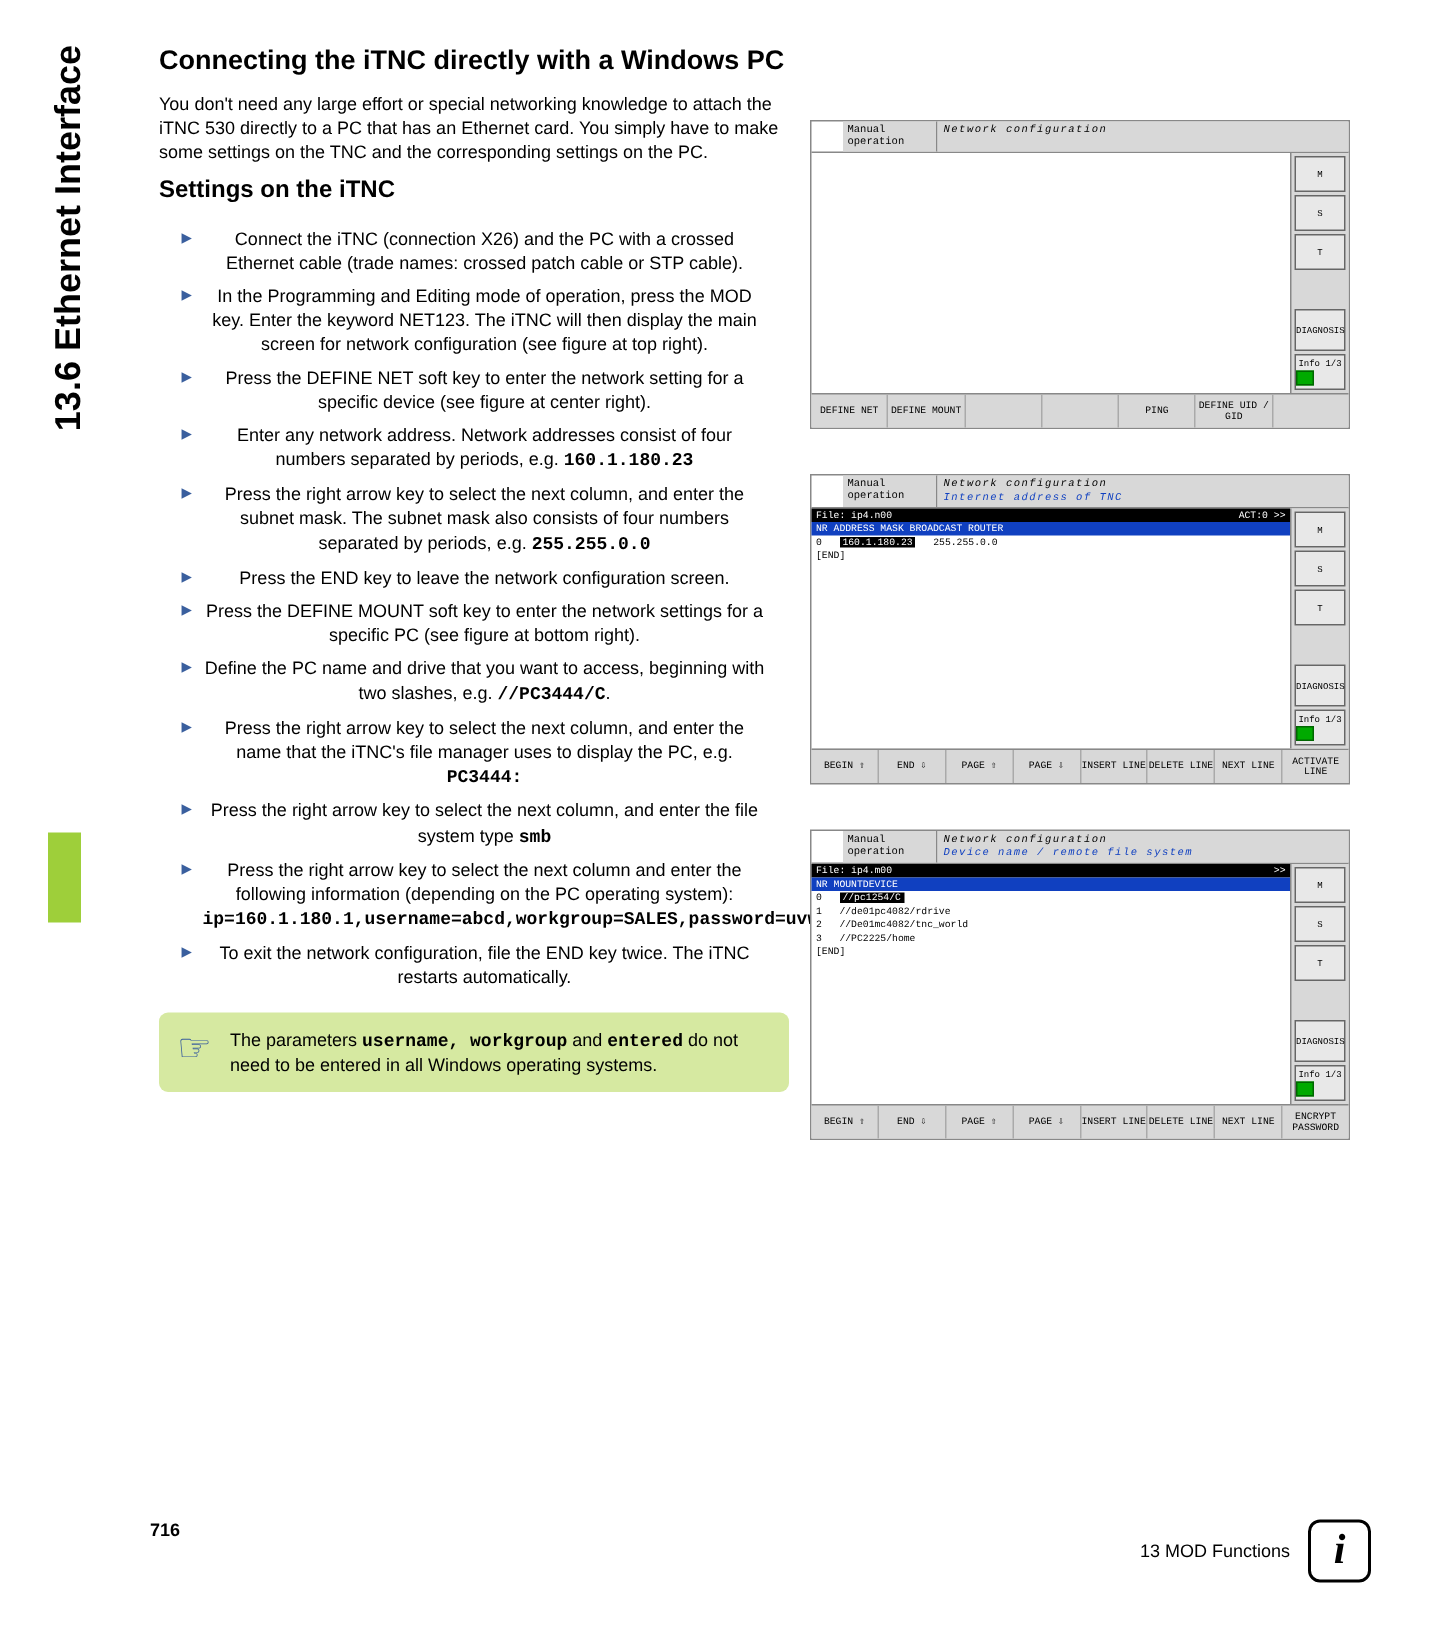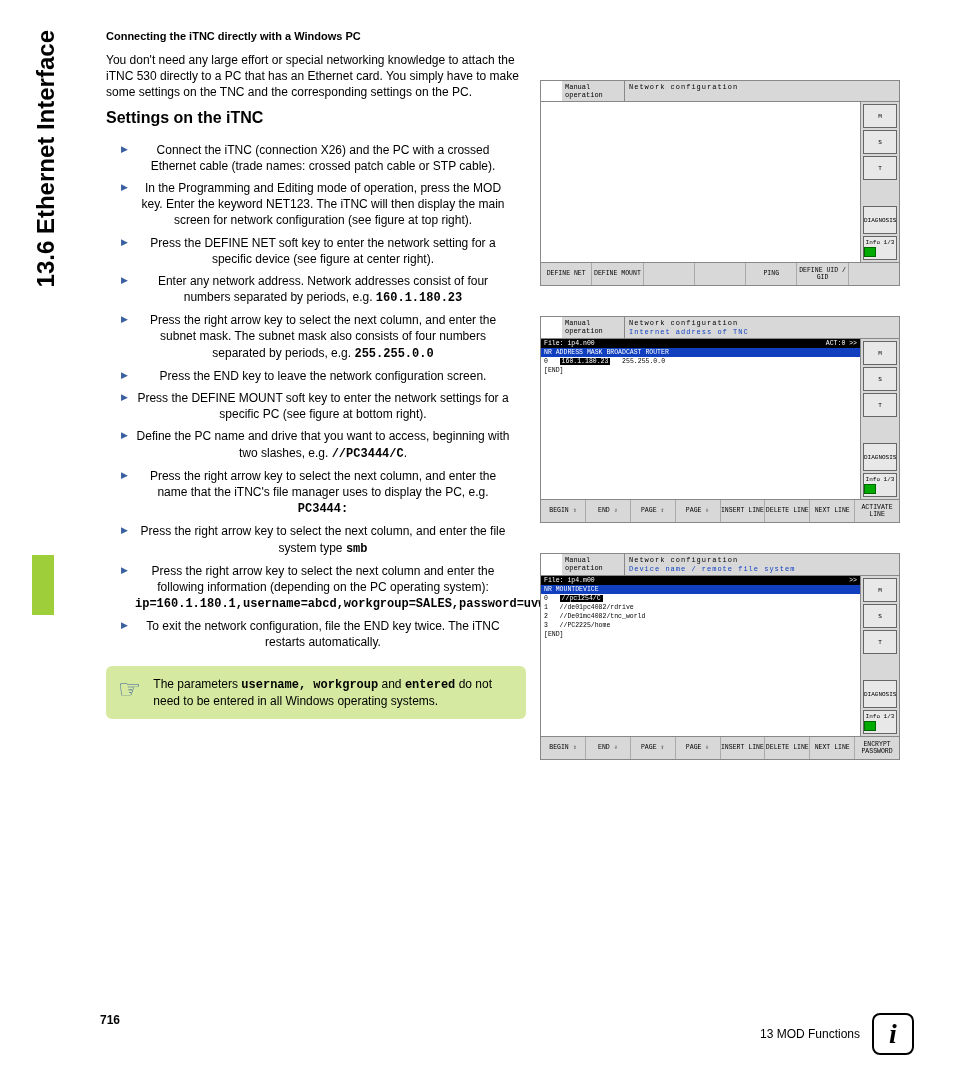--- a/index.html
+++ b/index.html
@@ -35,21 +35,21 @@
     top: 555px;
     width: 22px;
     height: 60px;
     background: #9ECF3A;
   }
   .content {
     margin-left: 36px;
     width: 420px;
   }
   h2 {
-    font-size: 11px;
+    font-size: 18px;
     font-weight: bold;
     margin: 0 0 10px 0;
   }
   h3 {
     font-size: 16px;
     font-weight: bold;
     margin: 0 0 6px 0;
   }
   p { margin: 0 0 8px 0; line-height: 1.35; }
   ul.arrows { list-style: none; padding: 0; margin: 15px; text-align: center; }
@@ -108,20 +108,21 @@
     border-right: 1px solid #888;
     padding: 2px 3px;
     font-size: 7px;
     background: #d8d8d8;
   }
   .scr-header-title {
     flex: 1;
     padding: 2px 4px;
     background: #d8d8d8;
     letter-spacing: 1px;
+    font-style: italic;
   }
   .scr-header-sub {
     color: #1040c0;
     letter-spacing: 1px;
     padding-top: 1px;
   }
   .scr-main {
     flex: 1;
     min-height: 160px;
     position: relative;

